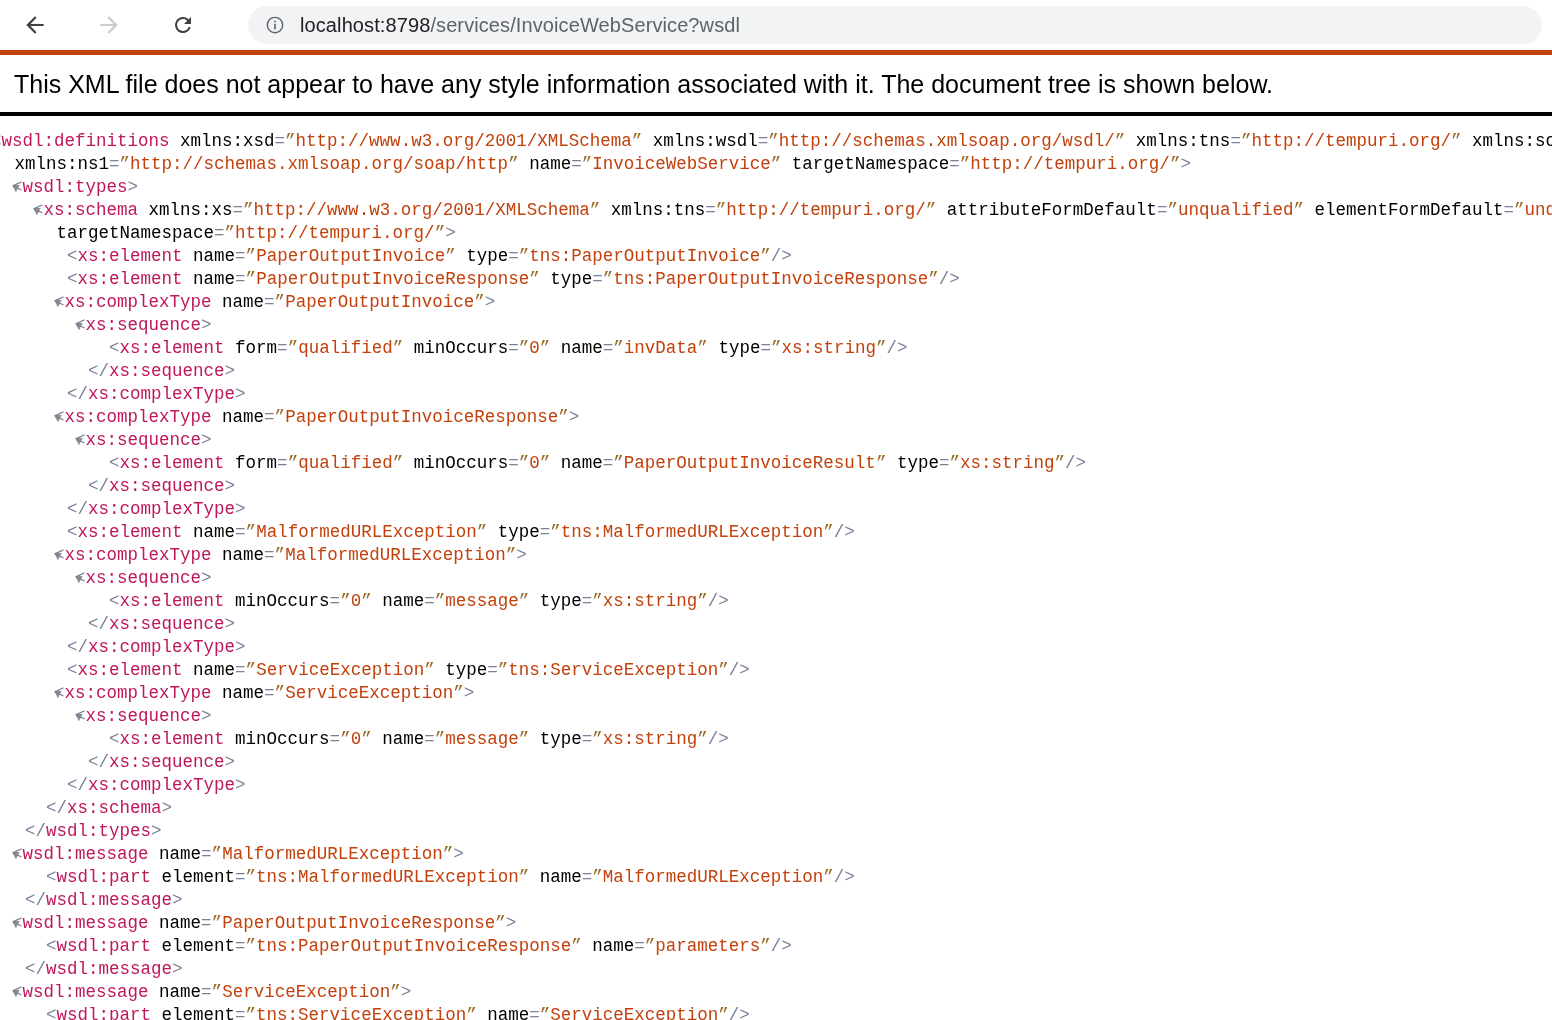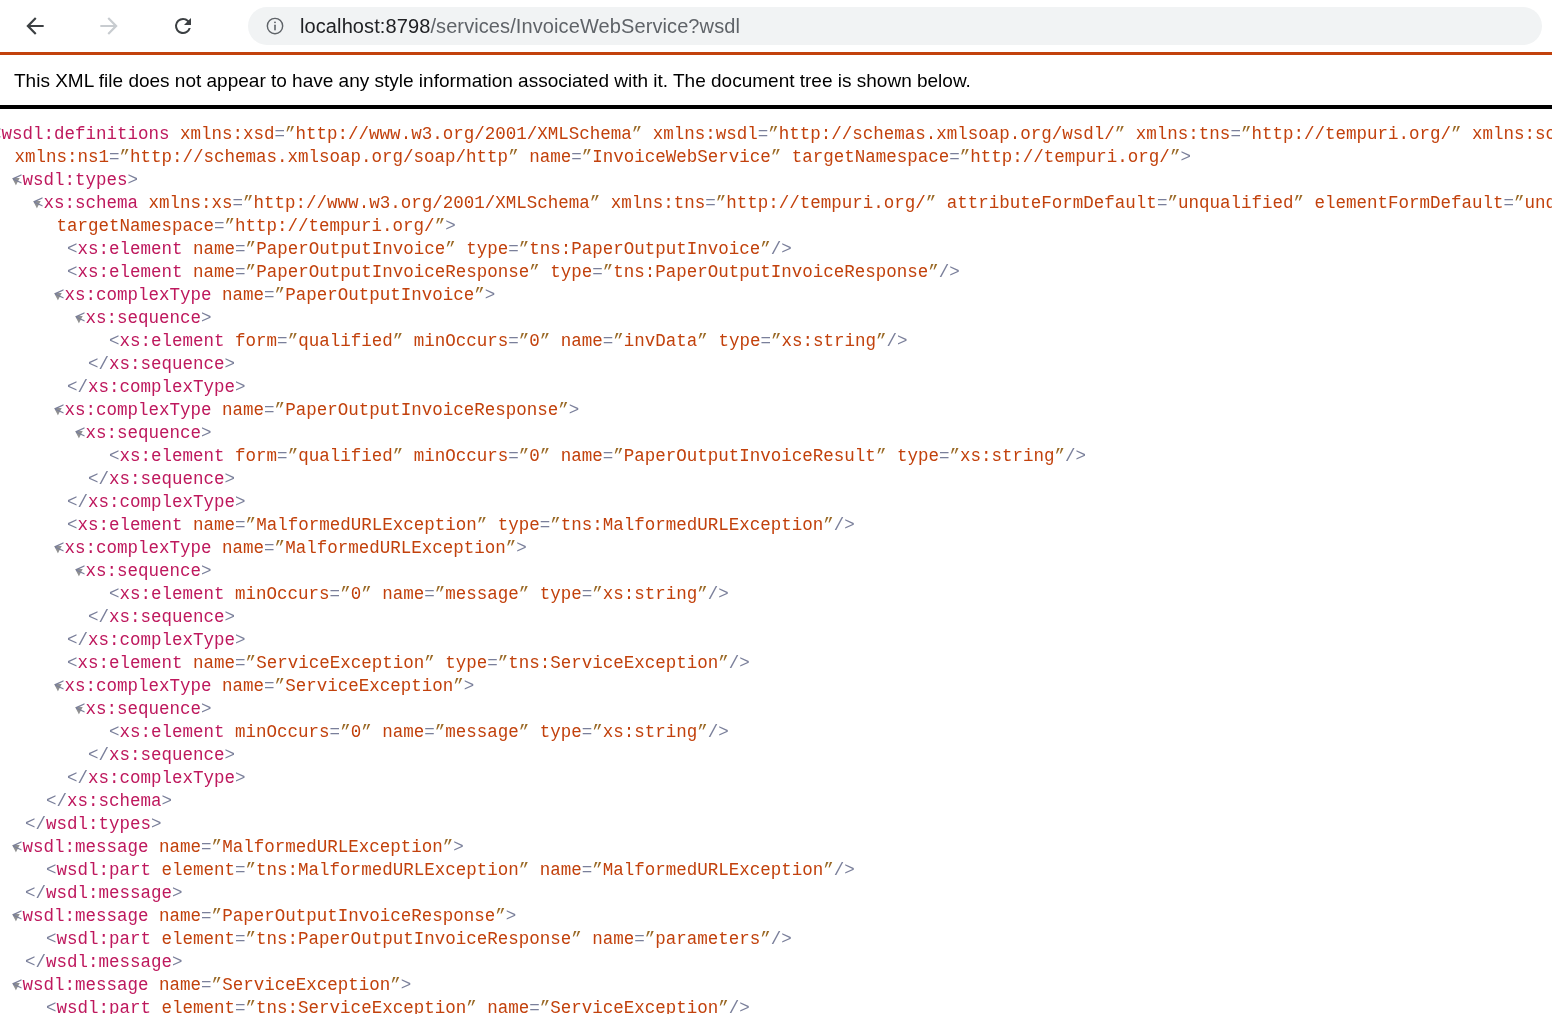--- a/index.html
+++ b/index.html
@@ -15,21 +15,21 @@
   }
 
   
   .browser-bar {
     height: 55px;
     background: #ffffff;
     display: flex;
     align-items: center;
     padding: 0 10px 0 14px;
     box-sizing: border-box;
-    border-bottom: 3px solid #c2410c;
+    border-bottom: 5px solid #c2410c;
     gap: 32px;
   }
   .nav-btn {
     width: 42px;
     height: 42px;
     display: flex;
     align-items: center;
     justify-content: center;
     flex: 0 0 auto;
     border-radius: 50%;
@@ -63,21 +63,21 @@
     color: #5f6368;
     white-space: nowrap;
     overflow: hidden;
     letter-spacing: 0.1px;
   }
   .url-host { color: #202124; }
 
   
   .xml-notice {
     font-family: "Liberation Sans", sans-serif;
-    font-size: 19px;
+    font-size: 25px;
     color: #000000;
     padding: 14px 14px 12px 14px;
     border-bottom: 4px solid #000000;
     line-height: 1.25;
     white-space: nowrap;
   }
 
   
   .xml-tree {
     font-family: "Liberation Mono", "DejaVu Sans Mono", monospace;
@@ -97,21 +97,21 @@
   .tw {
     color: #909090;
     font-size: 13px;
     display: inline-block;
     width: 0;
     margin-left: -13px;
     cursor: pointer;
   }
   .pnk { color: #be185d; }   
   .brk { color: #7a7f9a; }   
-  .atn { color: #c2410c; }   
+  .atn { color: #000000; }   
   .atv { color: #c2410c; }   
   .qt  { color: #9a6a27; }   
 </style>
 </head>
 <body>
 
 <div class="browser-bar">
 
   <div class="nav-btn">
     <svg width="26" height="26" viewBox="0 0 24 24">

